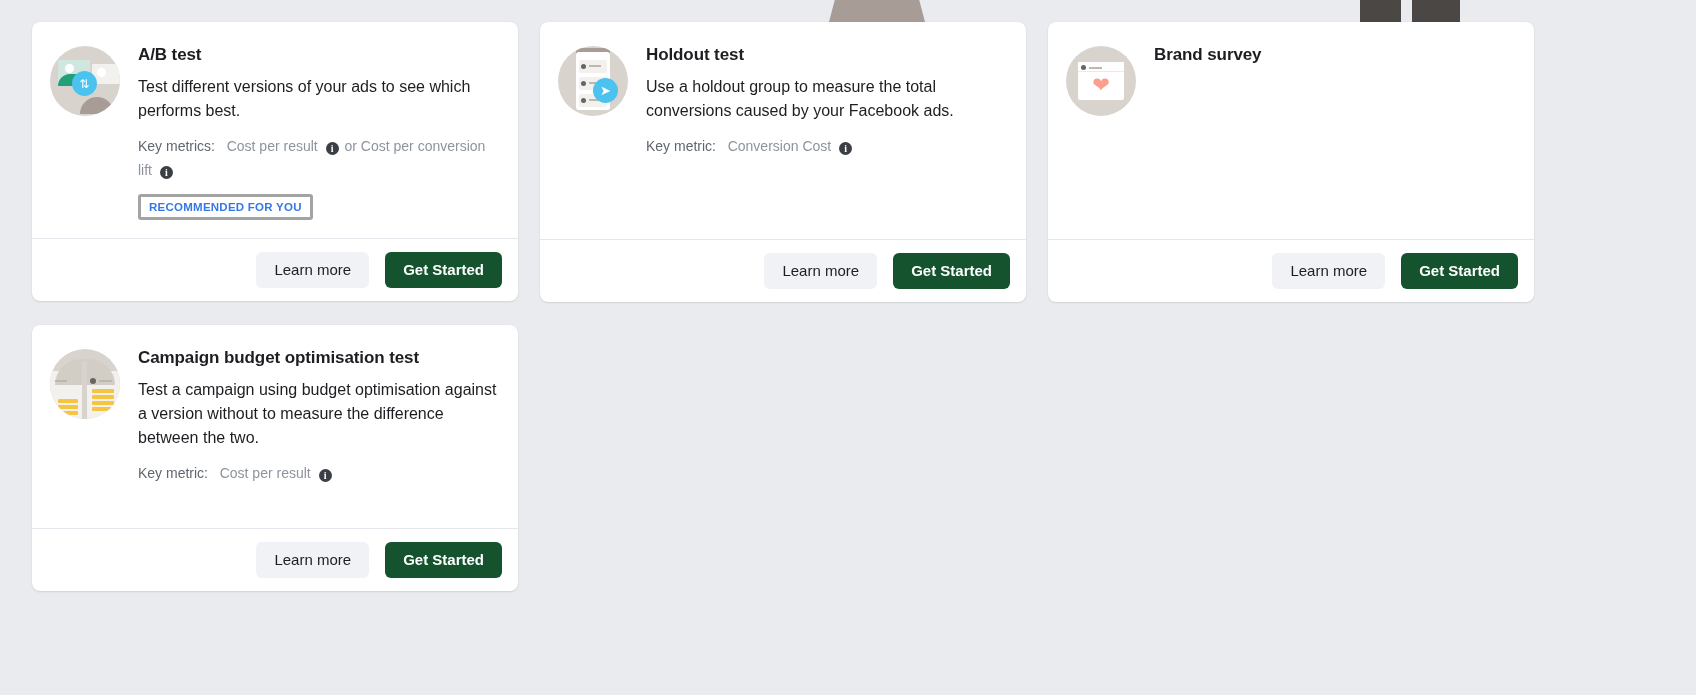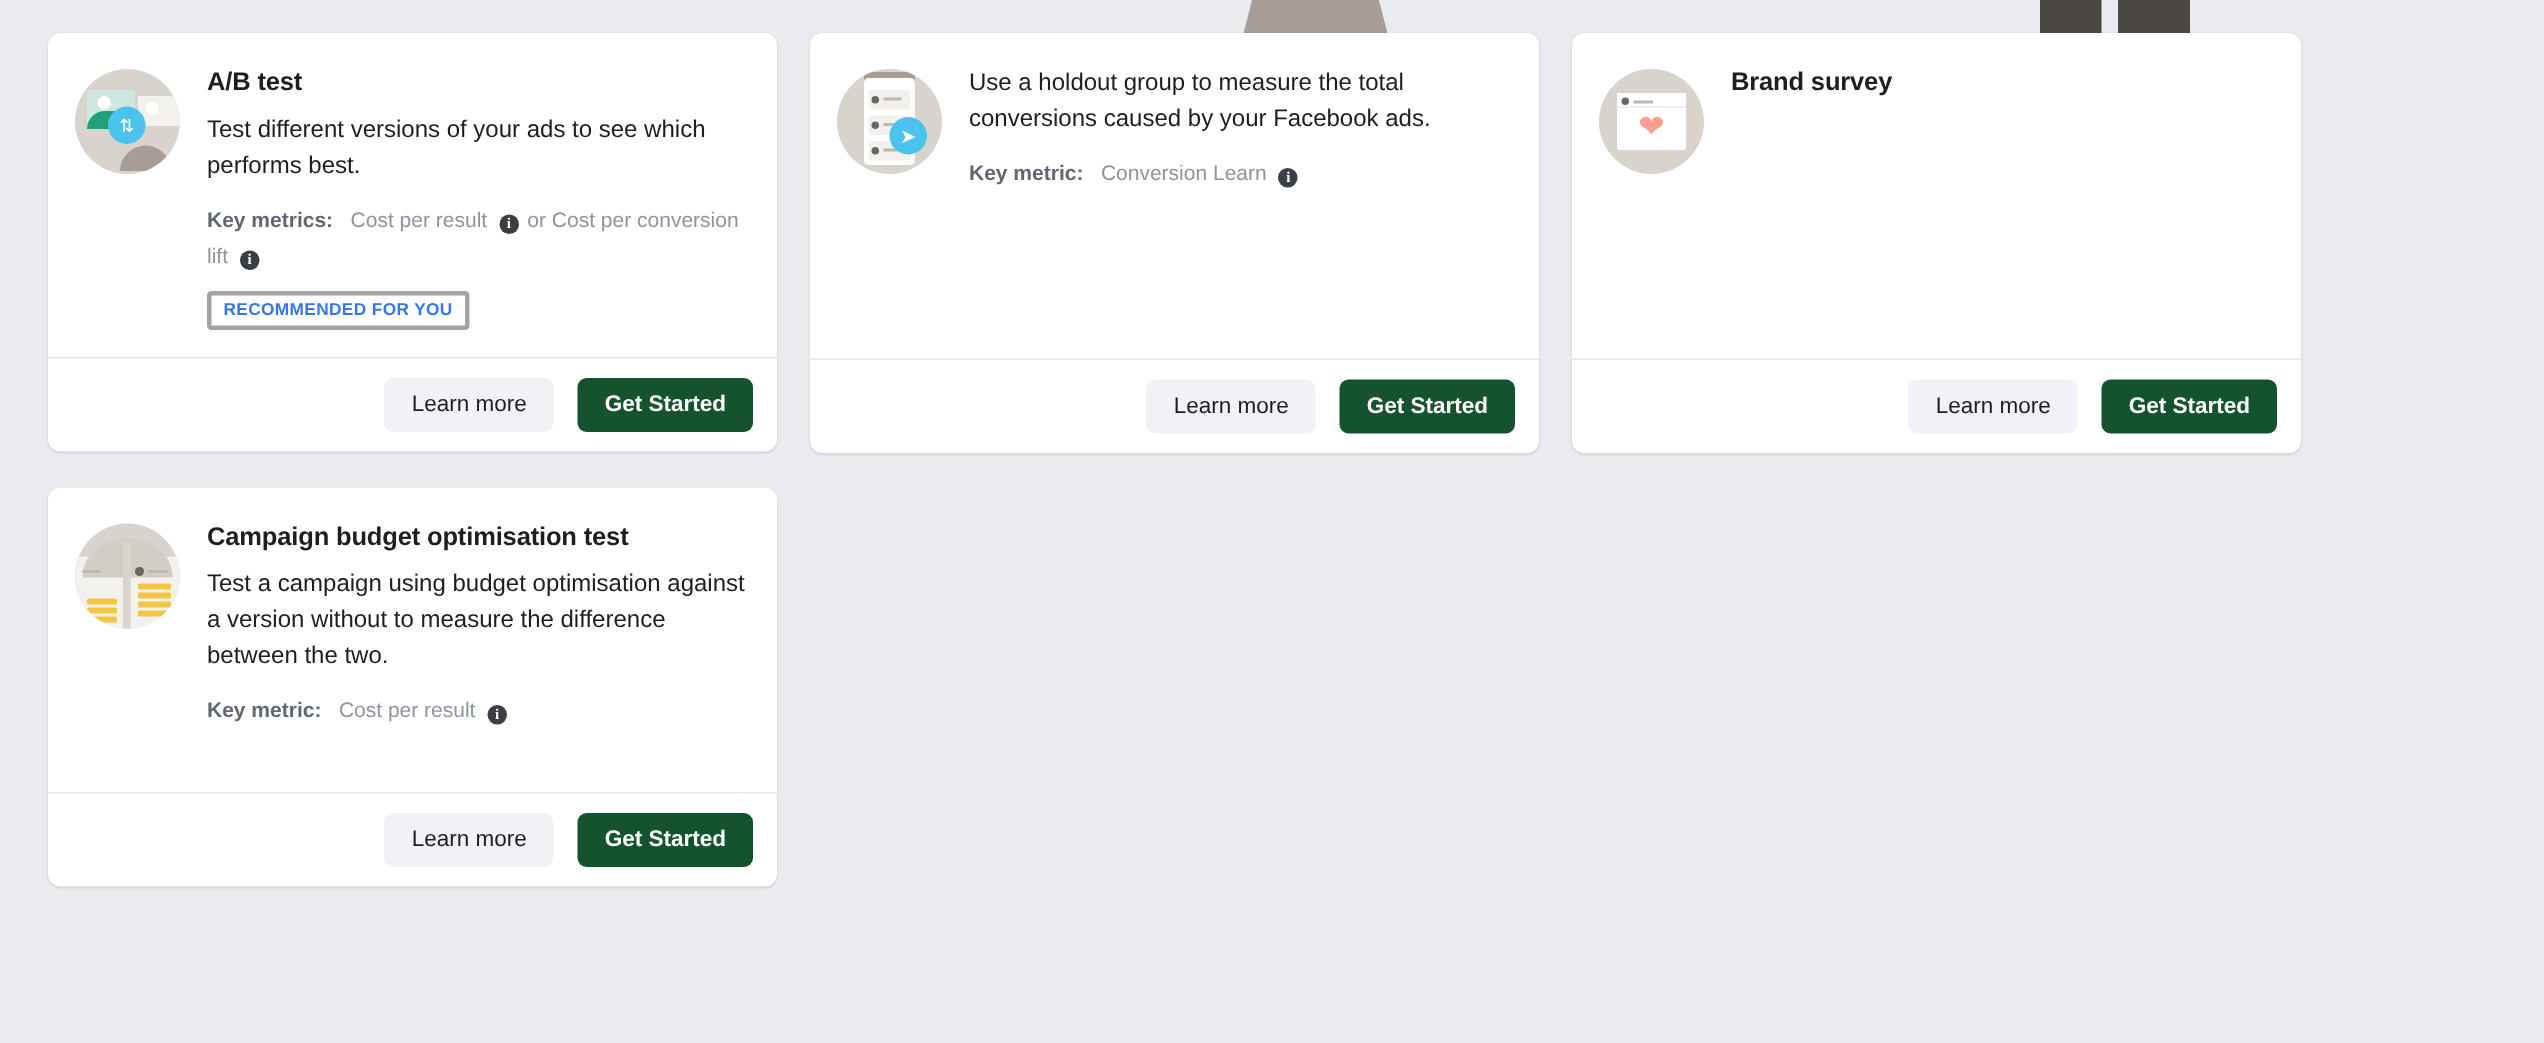--- a/index.html
+++ b/index.html
@@ -287,21 +287,21 @@
     margin-bottom: 11px;
   }
 
   .metric-line {
     font-size: 14px;
     line-height: 24px;
     color: #8d949e;
   }
   .metric-label {
     color: #606770;
-    font-weight: bold;
+    font-weight: normal;
   }
   .metric-value { color: #8d949e; }
   .metric-sep   { color: #8d949e; }
 
   .info-icon {
     display: inline-block;
     width: 13px; height: 13px;
     border-radius: 50%;
     background: #3b3e44;
     color: #ffffff;
@@ -417,25 +417,26 @@
               <span class="bar"></span>
             </div>
           <div class="hd-line l3">
               <span class="dot"></span>
               <span class="bar"></span>
             </div>
           <div class="hd-badge">➤</div>
         </div>
 
         <div class="card-text">
+          <div class="card-title">Holdout test</div>
           <div class="card-desc">Use a holdout group to measure the total conversions caused by your Facebook ads.</div>
           <div class="metric-line">
             <span class="metric-label">Key metric:</span>
             <span>&nbsp;</span>
-            <span class="metric-value">Conversion Learn</span>
+            <span class="metric-value">Conversion Cost</span>
             <span class="info-icon">i</span>
           </div>
         </div>
       </div>
 
       <div class="card-footer">
         <button class="btn btn-secondary">Learn more</button>
         <button class="btn btn-primary">Get Started</button>
       </div>
     </div>

